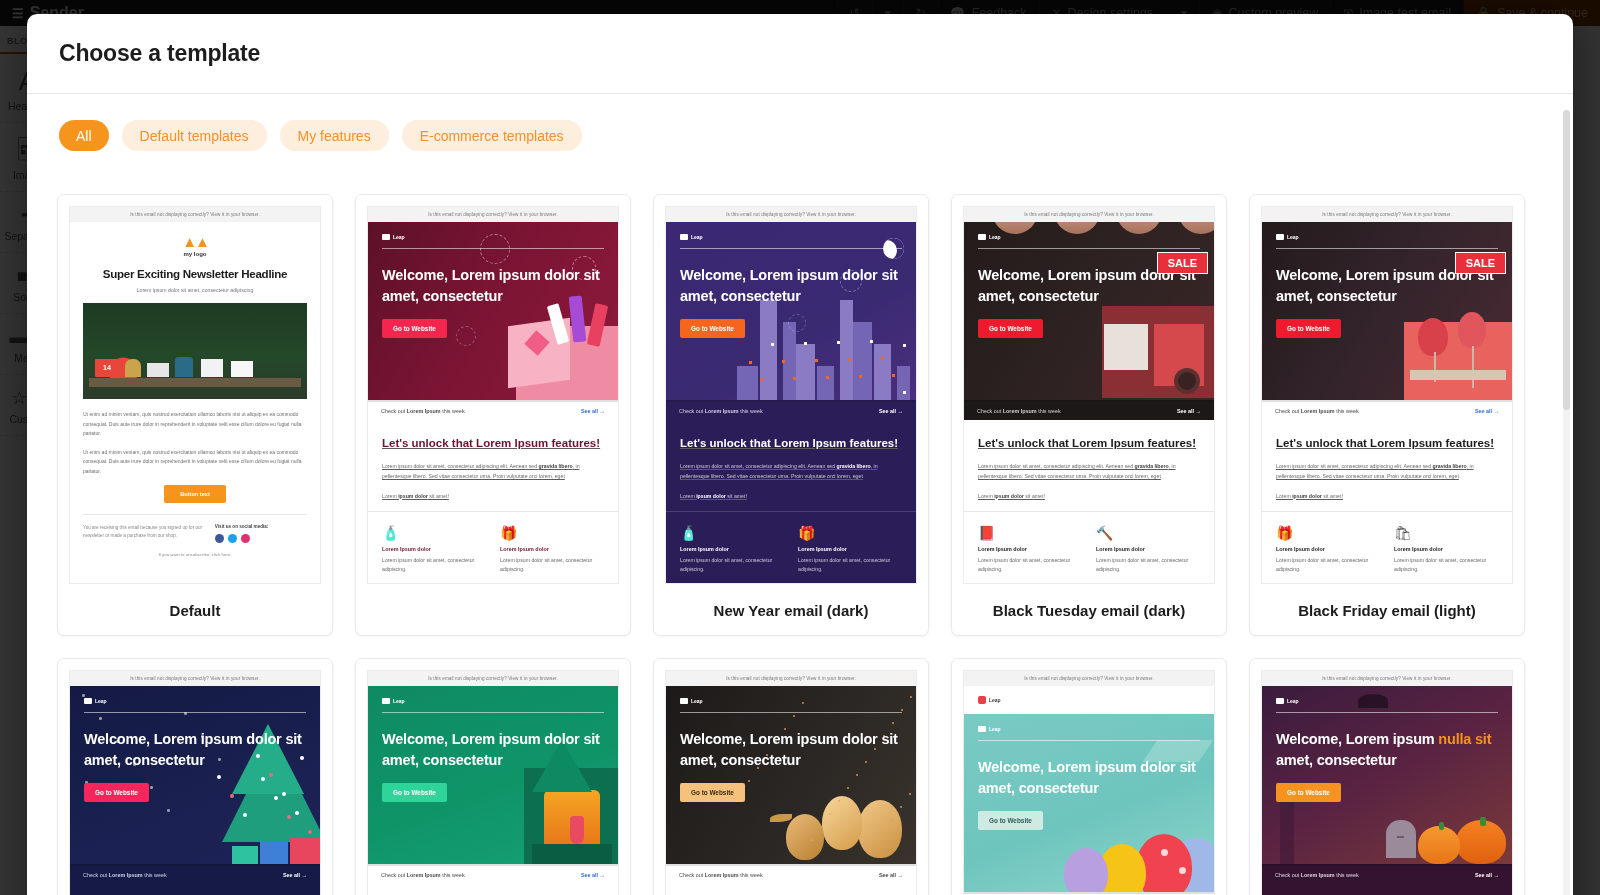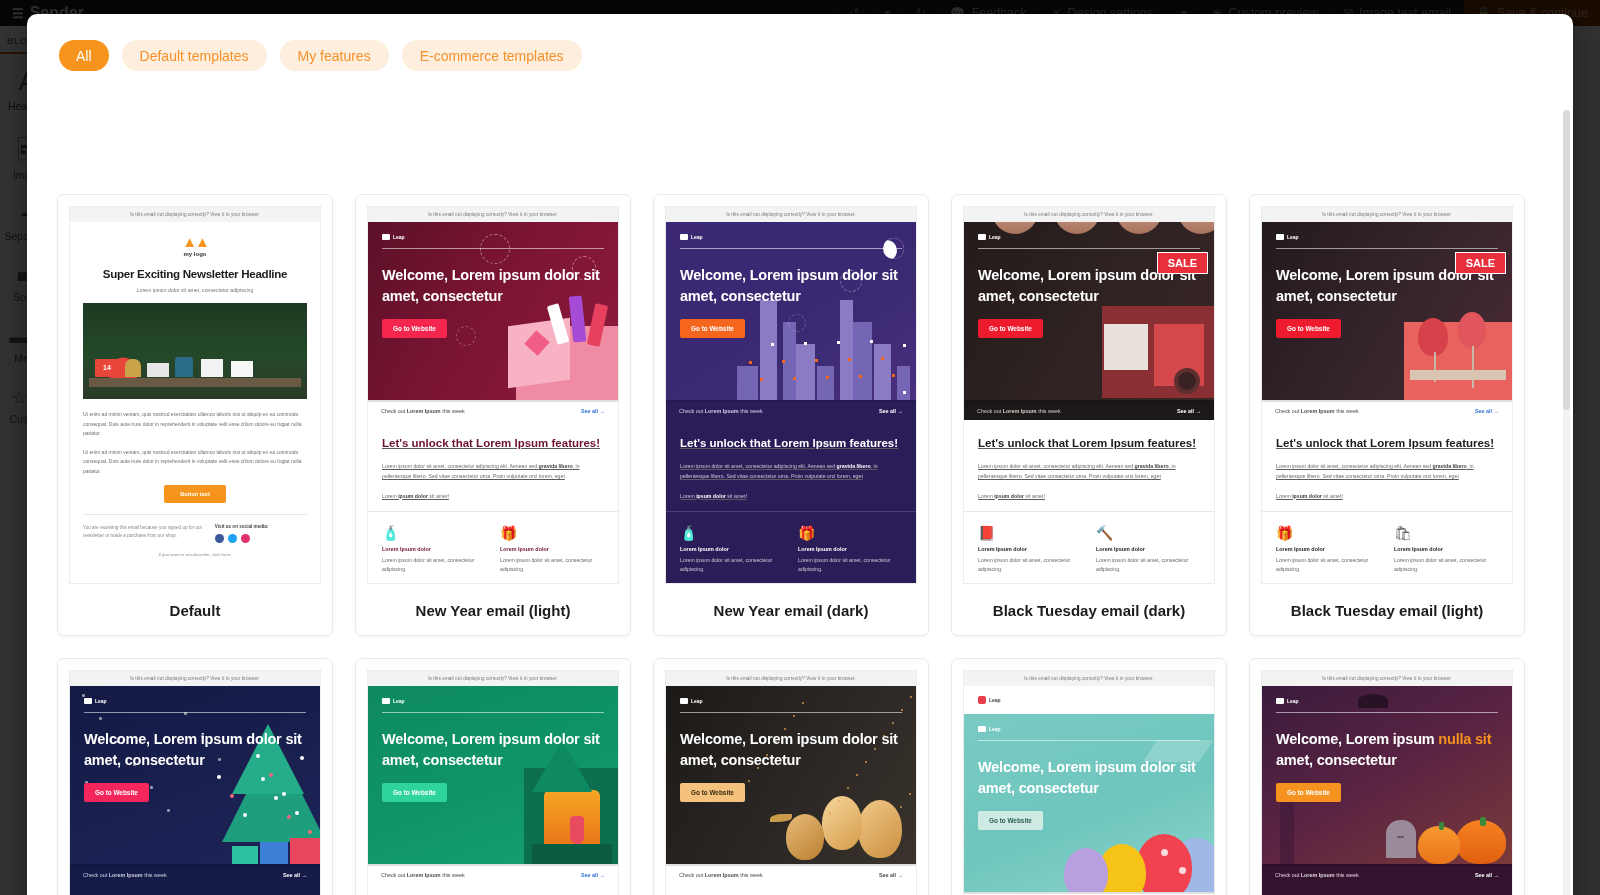--- a/index.html
+++ b/index.html
@@ -261,20 +261,23 @@
     <div class="canvas-sheet">
       <div class="canvas-txt" style="left:250px; top:810px; font-size:19px;">deneatur, inuerus</div>
     </div>
   </div>
 </div>
 
 <div id="dim"></div>
 
 <div id="modal">
 
+  <div class="modal-head">
+    <div class="modal-title">Choose a template</div>
+  </div>
 
   <div class="modal-toolbar">
     <div class="chips" id="filter-chips">
         <button class="chip active">All</button>
         <button class="chip">Default templates</button>
         <button class="chip">My features</button>
         <button class="chip">E-commerce templates</button>
       </div>
   </div>
 
@@ -365,21 +368,20 @@
       </div>
       <div class="col">
         <span class="ico">🎁</span>
         <h4 style="color:#6d1230">Lorem Ipsum dolor</h4>
         <p>Lorem ipsum dolor sit amet, consectetur adipiscing.</p>
       </div>
     </div>
               </div>
             </div>
           </div>
-          <div class="card-label">New Year email (light)</div>
         </div>
         <div class="card">
           <div class="thumb-frame">
             <div class="em">
               <div class="em-pre">Is this email not displaying correctly? View it in your browser.</div>
               <div class="em-body" style="background: rgb(43, 30, 88);">
 
     <div class="hero" style="background:linear-gradient(150deg,#3b2773 0%,#3a2a72 60%,#4a2f7d 100%)"><div style="position: absolute; inset: 0px; z-index: 1; overflow: hidden;">
                     <div style="position: absolute; right: 12px; top: 16px; width: 21px; height: 21px; border-radius: 50%; background: rgb(255, 255, 255); box-shadow: rgb(59, 39, 115) -7px 2px 0px inset;"></div>
                     <div style="position: absolute; right: 6px; bottom: 0px; width: 13px; height: 34px; background: rgb(116, 102, 180);"></div>
@@ -536,21 +538,21 @@
       </div>
       <div class="col">
         <span class="ico">🛍</span>
         <h4 style="color:#1c1c1c">Lorem Ipsum dolor</h4>
         <p>Lorem ipsum dolor sit amet, consectetur adipiscing.</p>
       </div>
     </div>
               </div>
             </div>
           </div>
-          <div class="card-label">Black Tuesday email (light)</div>
+          <div class="card-label">Black Friday email (light)</div>
         </div>
         <div class="card">
           <div class="thumb-frame">
             <div class="em">
               <div class="em-pre">Is this email not displaying correctly? View it in your browser.</div>
               <div class="em-body" style="background: rgb(21, 27, 70);">
 
     <div class="hero" style="background:linear-gradient(160deg,#141a44 0%,#1a2050 60%,#1d2358 100%)"><div style="position: absolute; inset: 0px; z-index: 1; overflow: hidden;">
                     <div style="position: absolute; right: -6px; bottom: 22px; width: 0px; height: 0px; border-left: 52px solid transparent; border-right: 52px solid transparent; border-bottom: 104px solid rgb(31, 158, 126);"></div>
                     <div style="position: absolute; right: 16px; bottom: 70px; width: 0px; height: 0px; border-left: 36px solid transparent; border-right: 36px solid transparent; border-bottom: 70px solid rgb(37, 173, 138);"></div>

